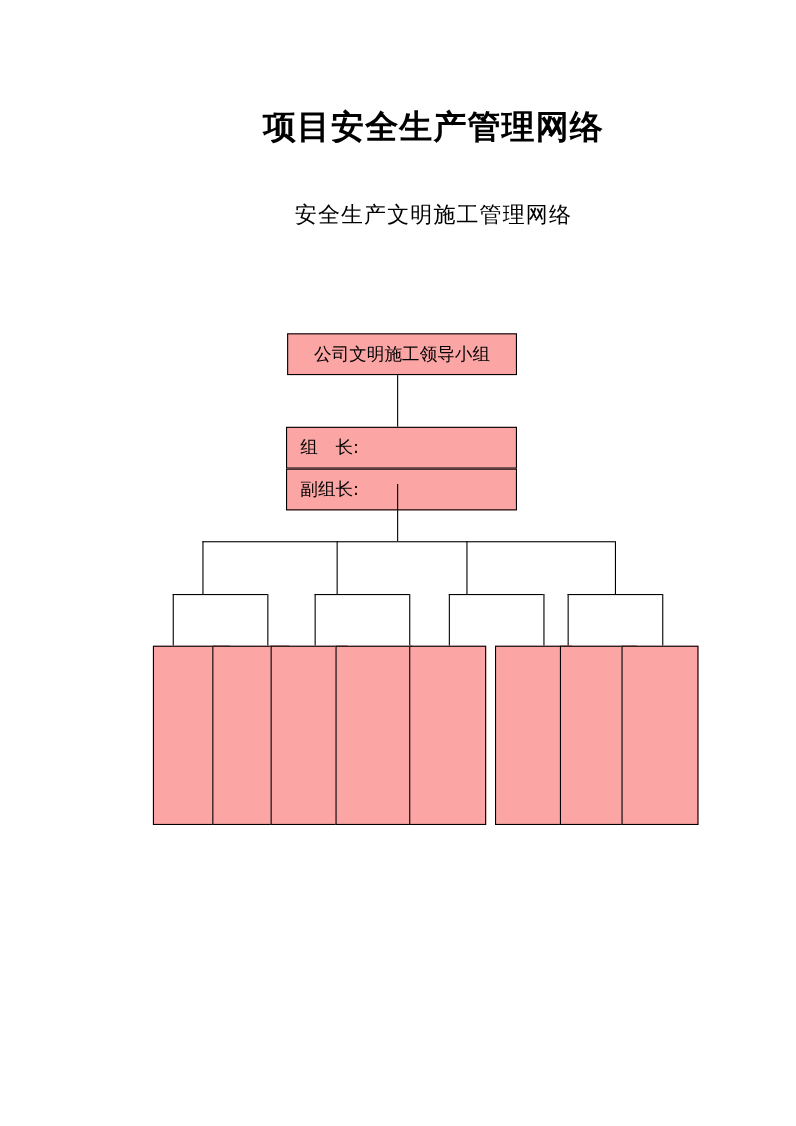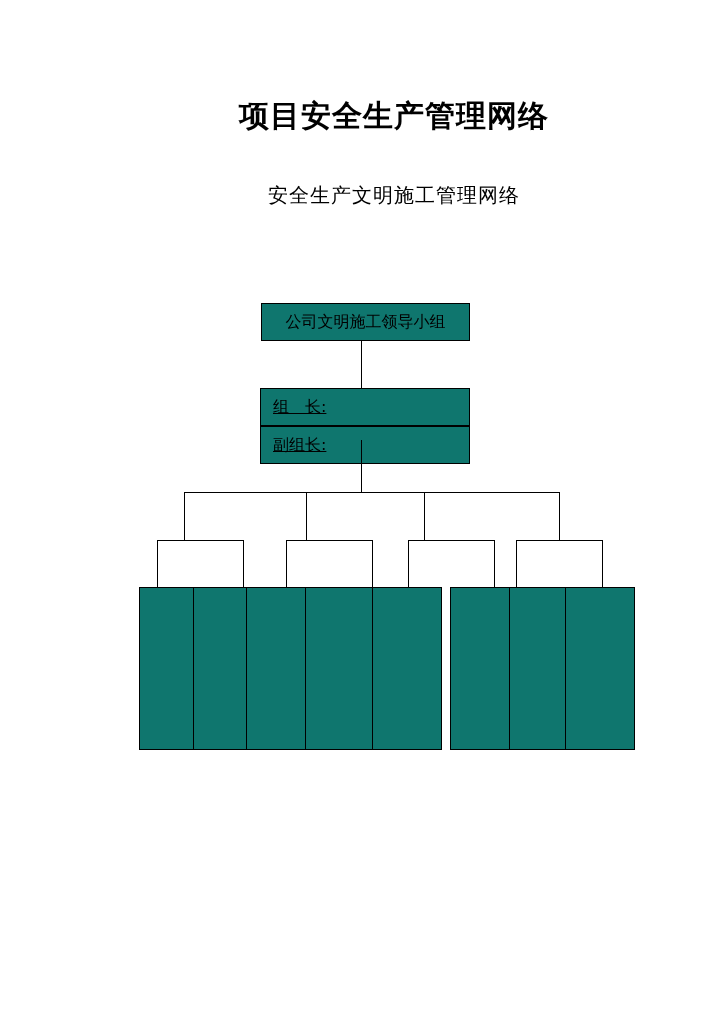--- a/index.html
+++ b/index.html
@@ -59,21 +59,21 @@
     left: 0;
     top: 0;
     width: 724px;
     height: 1024px;
   }
 
   .node {
     position: absolute;
     box-sizing: border-box;
     border: 1px solid #000000;
-    background: #0f766e;
+    background: #fca5a5;
   }
 
   .node-text {
     display: block;
     width: 100%;
     height: 100%;
     font-size: 16px;
     line-height: 1;
     white-space: pre;
   }
@@ -89,21 +89,20 @@
     text-align: center;
     padding-top: 10px;
     box-sizing: border-box;
   }
 
   
   .node-leader {
     left: 228px;
     width: 210px;
     height: 38px;
-    text-decoration: underline;
   }
   .node-leader .node-text {
     text-align: left;
     padding: 10px 0 0 12px;
     box-sizing: border-box;
   }
   .node-leader-1 { top: 388px; }
   .node-leader-2 { top: 426px; }
 
   

